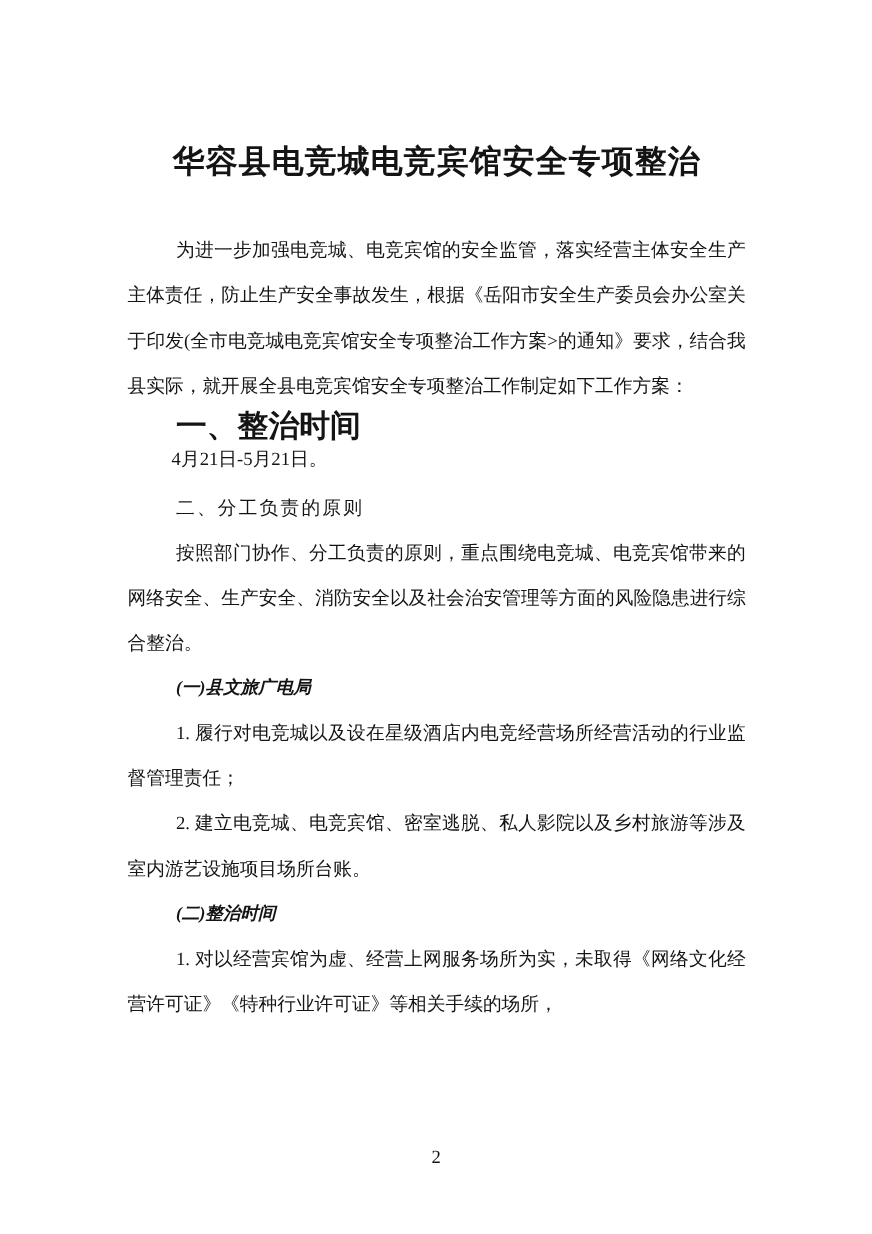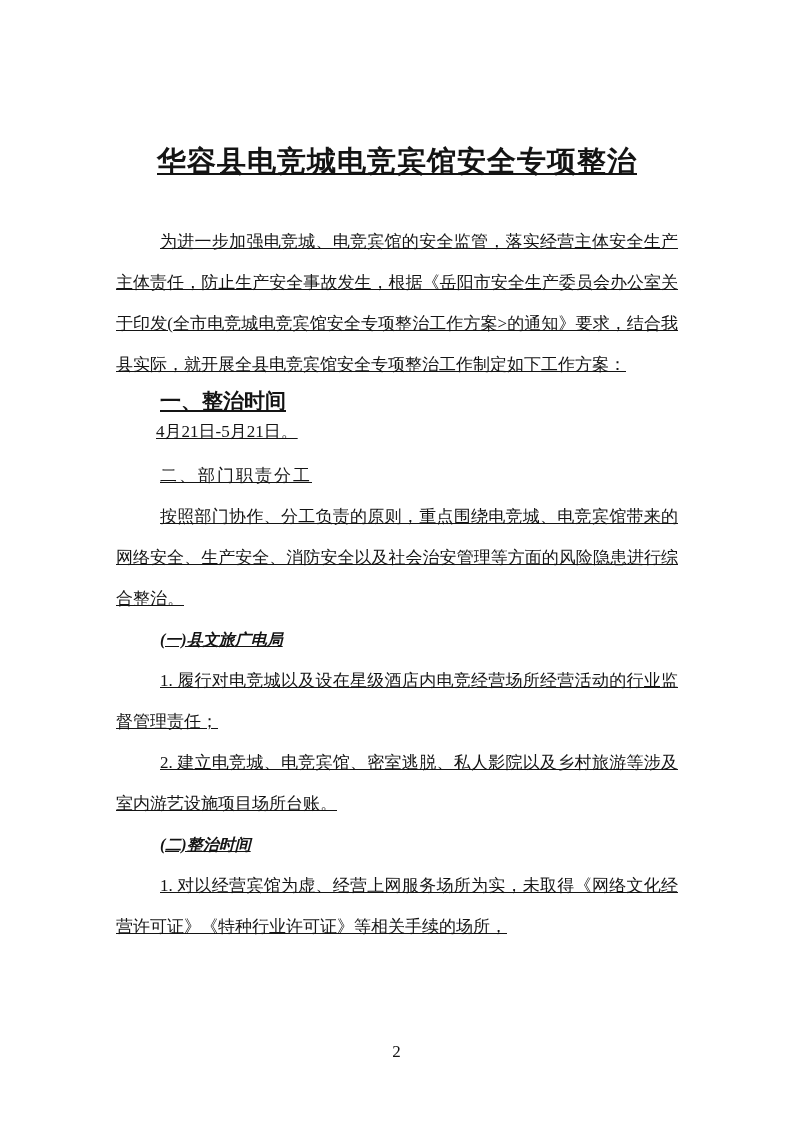--- a/index.html
+++ b/index.html
@@ -6,23 +6,22 @@
   .page{
     position:relative;
     width:793px;height:1122px;
     margin:0 auto;
     background:#ffffff;
     overflow:hidden;
     color:#141414;
   }
   .content{
     position:absolute;
-    left:116px;top:138px;
+    left:116px;top:124px;
     width:562px;
-    text-decoration:underline;
   }
   .doc-title{
     font-family:"Liberation Serif","DejaVu Serif",serif;
     font-weight:700;
     font-size:29px;
     line-height:47px;
     text-align:center;
     letter-spacing:1px;
     margin:0 0 36px 0;
   }
@@ -31,21 +30,21 @@
   .body{
     font-family:"Liberation Serif","DejaVu Serif",serif;
     font-size:17px;
     line-height:41px;
     text-align:justify;
   }
   .indent{text-indent:44px;}
   .h1{
     font-family:"Liberation Sans","DejaVu Sans",sans-serif;
     font-weight:700;
-    font-size:21px;
+    font-size:28px;
     line-height:31px;
     padding-left:44px;
   }
   .date-line{
     line-height:31px;
     text-indent:40px;
     text-align:left;
   }
   .h2{
     margin-top:8px;
@@ -78,21 +77,21 @@
     <div class="doc-title">
       <div class="t1">华容县电竞城电竞宾馆安全专项整治</div>
     </div>
 
     <p class="body indent">为进一步加强电竞城、电竞宾馆的安全监管，落实经营主体安全生产主体责任，防止生产安全事故发生，根据《岳阳市安全生产委员会办公室关于印发(全市电竞城电竞宾馆安全专项整治工作方案&gt;的通知》要求，结合我县实际，就开展全县电竞宾馆安全专项整治工作制定如下工作方案：</p>
 
     <div class="h1">一、整治时间</div>
 
     <p class="body date-line">4月21日-5月21日。</p>
 
-    <p class="body indent h2">二、部门职责分工</p>
+    <p class="body indent h2">二、分工负责的原则</p>
 
     <p class="body indent">按照部门协作、分工负责的原则，重点围绕电竞城、电竞宾馆带来的网络安全、生产安全、消防安全以及社会治安管理等方面的风险隐患进行综合整治。</p>
 
     <div class="h3">(一)县文旅广电局</div>
 
     <p class="body indent">1. 履行对电竞城以及设在星级酒店内电竞经营场所经营活动的行业监督管理责任；</p>
 
     <p class="body indent">2. 建立电竞城、电竞宾馆、密室逃脱、私人影院以及乡村旅游等涉及室内游艺设施项目场所台账。</p>
 
     <div class="h3">(二)整治时间</div>

